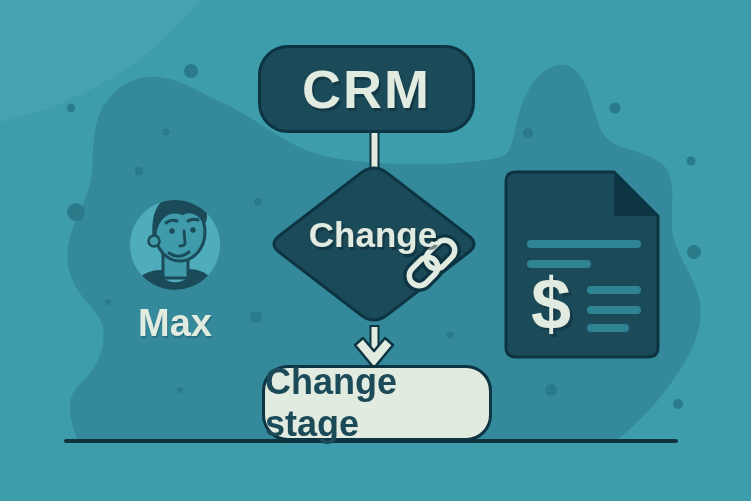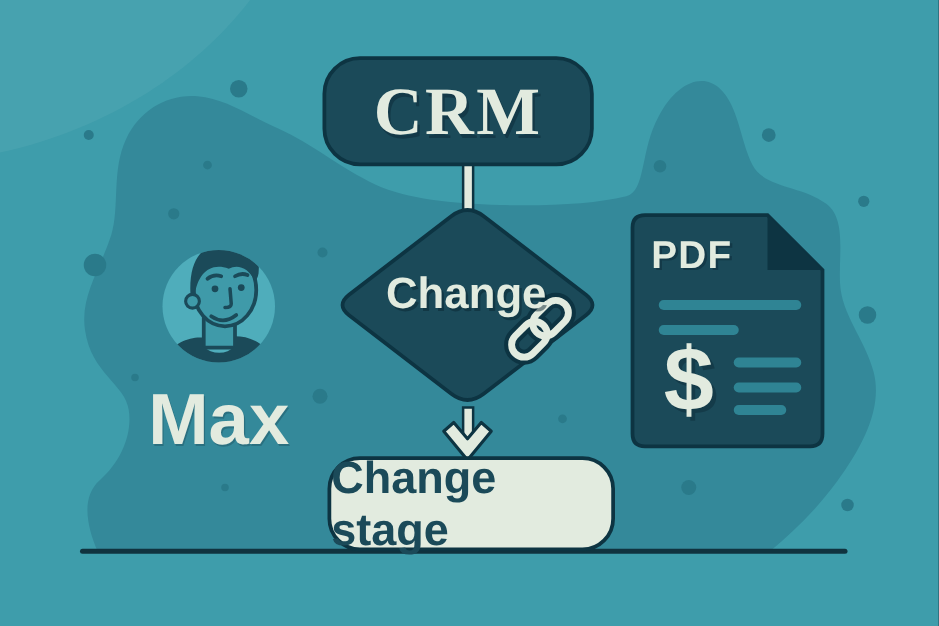--- a/index.html
+++ b/index.html
@@ -26,30 +26,30 @@
   .av-bg{fill:var(--avatar-bg);}
   .av-skin{fill:var(--avatar-skin);stroke:var(--node-dark);}
   .av-dark{fill:var(--node-dark);}
   .av-line{stroke:var(--node-dark);fill:none;stroke-linecap:round;}
   .link-under{fill:none;stroke:var(--node-dark-outline);stroke-width:12;}
   .link-over{fill:none;stroke:var(--light);stroke-width:5.5;}
 
   
   .node{position:absolute;box-sizing:border-box;display:flex;align-items:center;justify-content:center;}
   .crm-box{left:258px;top:45px;width:217px;height:88px;background:var(--node-dark);
-    border:3px solid var(--node-dark-outline);border-radius:30px;font-family:Liberation Serif, serif;}
+    border:3px solid var(--node-dark-outline);border-radius:30px;}
   .crm-box span{font-size:54px;font-weight:bold;letter-spacing:2px;color:var(--light);
     text-shadow:2px 3px 0 rgba(10,38,50,.45);}
   .action-box{left:262px;top:365px;width:230px;height:76px;background:var(--light);
     border:3px solid var(--node-dark-outline);border-radius:26px;}
   .action-box span{font-size:36px;font-weight:bold;color:var(--node-dark);}
   .label{position:absolute;font-weight:bold;color:var(--light);}
   .clicked-label{left:293px;top:215px;width:160px;text-align:center;font-size:35px;
     text-shadow:2px 3px 0 rgba(10,38,50,.5);}
-  .max-label{left:110px;top:302px;width:130px;text-align:center;font-size:58px;
+  .max-label{left:110px;top:302px;width:130px;text-align:center;font-size:38px;
     text-shadow:1px 2px 0 rgba(10,38,50,.25);}
   .pdf-label{left:521px;top:186px;font-size:31px;letter-spacing:1px;
     text-shadow:2px 2px 0 rgba(10,38,50,.45);}
   .dollar{left:520px;top:263px;width:62px;text-align:center;font-size:72px;
     text-shadow:3px 3px 0 rgba(10,38,50,.4);}
 </style>
 </head>
 <body>
 
 <div class="scene">
@@ -169,16 +169,15 @@
   </div>
 
   <div class="label clicked-label">Change</div>
 
   <div class="node action-box">
     <span>Change stage</span>
   </div>
 
   <div class="label max-label">Max</div>
 
-  <div class="label pdf-label">PDF</div>
   <div class="label dollar">$</div>
 
 </div>
 
 </body></html>

